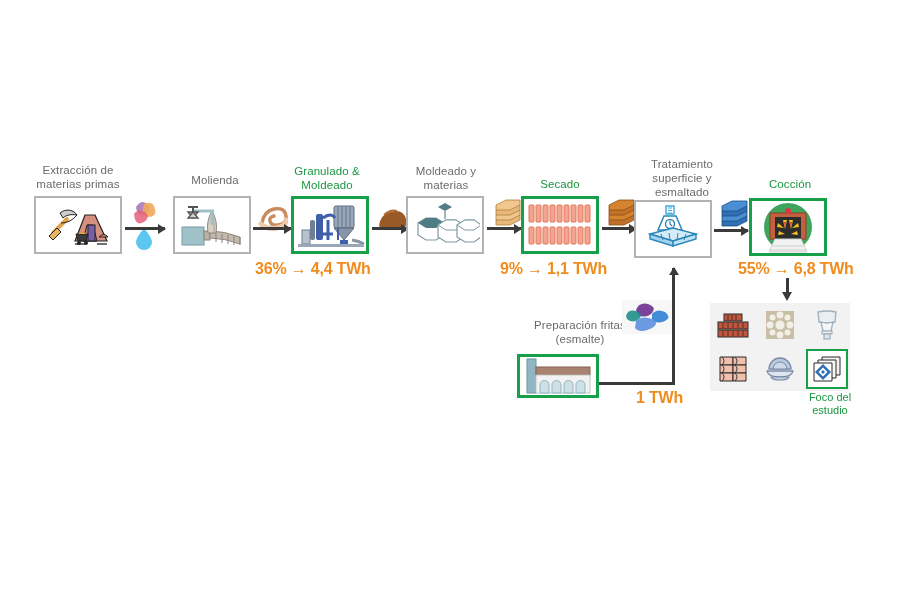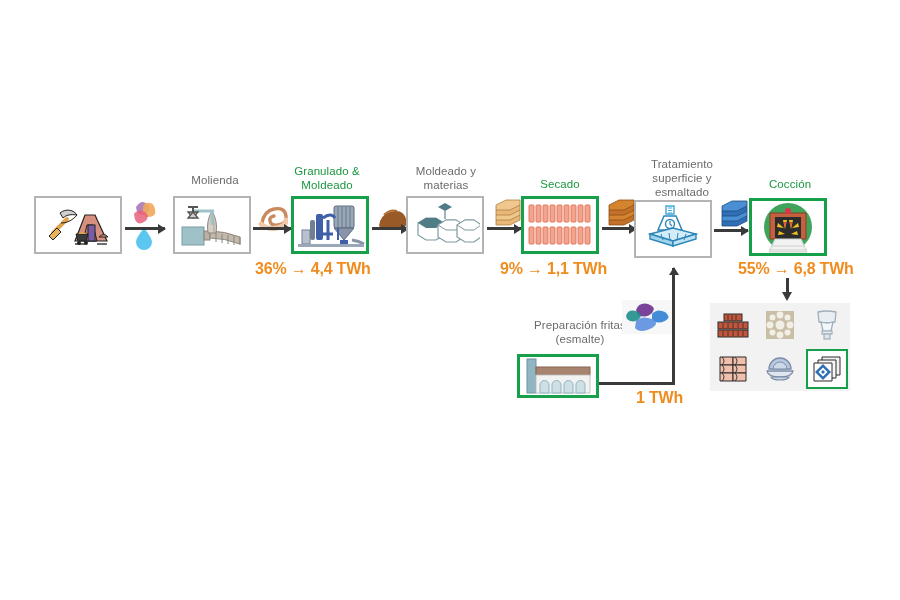--- a/index.html
+++ b/index.html
@@ -84,20 +84,24 @@
   .focus-label{
     font-size:11px;line-height:13px;text-align:center;color:#1a9641;
   }
   svg{display:block;}
 </style>
 </head>
 <body>
 
 <div class="stage">
 
+  <div class="abs caption" style="left:18px;top:163px;width:120px;">
+    <div>Extracción de</div>
+    <div>materias primas</div>
+  </div>
   <div class="abs pbox" style="left:34px;top:196px;width:88px;height:58px;">
     <span>
       <svg width="66" height="44" viewBox="0 0 66 44">
 
         <path d="M8 30 L22 16" stroke="#e2a24a" stroke-width="4" stroke-linecap="round" fill="none"></path>
         <path d="M4 33 L12 25 L16 29 L8 37 Z" fill="#e8b35e" stroke="#222" stroke-width="1"></path>
         <path d="M15 10 C21 5 29 7 32 12 C26 11 21 12 18 15 Z" fill="#cfcfcf" stroke="#222" stroke-width="1"></path>
         <path d="M32 12 C27 18 21 20 16 20" stroke="#222" stroke-width="1" fill="none"></path>
 
         <path d="M30 38 L40 12 L50 12 L62 38 Z" fill="#d7907e" stroke="#222" stroke-width="1.2"></path>
@@ -492,14 +496,18 @@
           <path d="M6 5 h18 v18 h-18 z" fill="#f7f7f7" stroke="#2b2b2b" stroke-width="1"></path>
           <path d="M2 8 h18 v18 h-18 z" fill="#ffffff" stroke="#2b2b2b" stroke-width="1"></path>
           <path d="M11 9 l8 8 l-8 8 l-8 -8 z" fill="#2f6fb5"></path>
           <path d="M11 12.5 l4.5 4.5 l-4.5 4.5 l-4.5 -4.5 z" fill="#ffffff"></path>
           <path d="M11 15 l2 2 l-2 2 l-2 -2 z" fill="#2f6fb5"></path>
         </svg>
       </span>
     </div>
   </div>
 
+  <div class="abs focus-label" style="left:780px;top:391px;width:100px;">
+    <div>Foco del</div>
+    <div>estudio</div>
+  </div>
 
 </div>
 
 </body></html>

